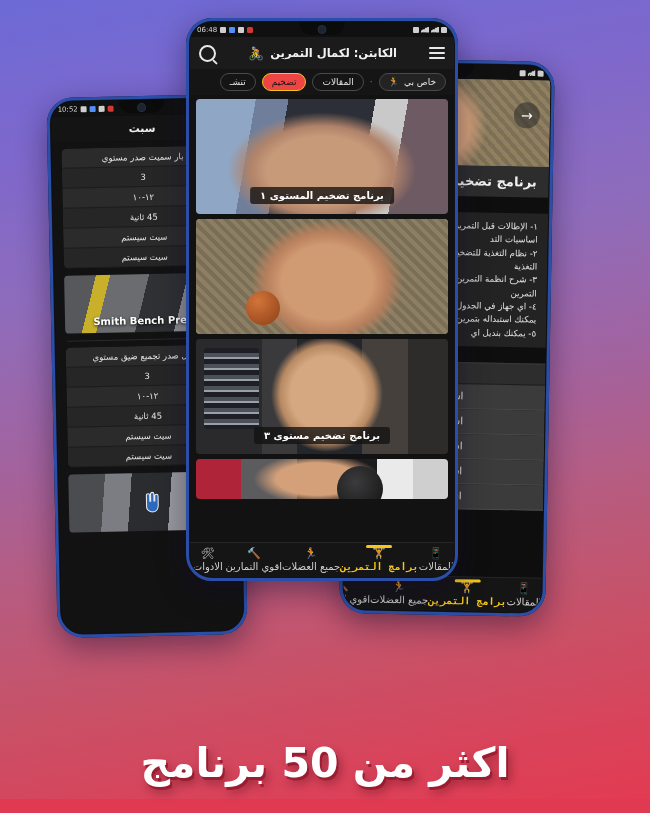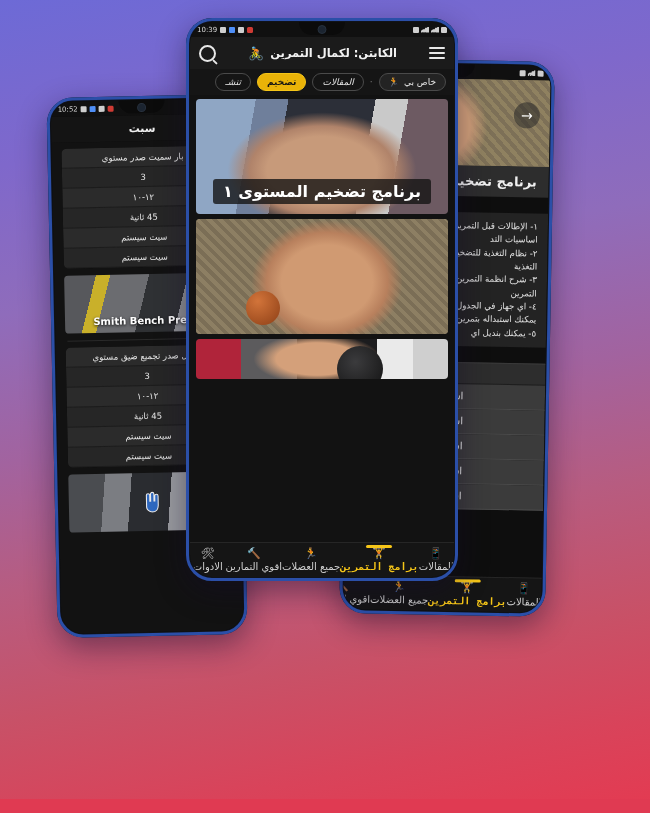--- a/index.html
+++ b/index.html
@@ -44,29 +44,29 @@
   .lens{width:13px;height:13px;border:2px solid #e8e8e8;border-radius:50%;position:relative;}
   .lens:after{content:"";position:absolute;right:-4px;bottom:-3px;width:6px;height:2px;
               background:#e8e8e8;transform:rotate(45deg);border-radius:2px;}
   .titlewrap{display:flex;align-items:center;gap:6px;direction:rtl;}
   .bikeglyph{font-size:13px;color:#f5c518;line-height:1;}
 
   .chips{height:26px;background:#151515;display:flex;align-items:center;direction:rtl;
          gap:6px;padding:0 8px;overflow:hidden;}
   .chip{border:1px solid #4a4a4a;color:#e3e3e3;font-size:9px;border-radius:12px;
         padding:3px 9px;white-space:nowrap;background:#232323;display:flex;align-items:center;gap:4px;}
-  .chip.active{background:#eab308;border-color:#f5c518;color:#141414;font-weight:700;}
-  .chip.ghost{background:transparent;font-style:italic;}
+  .chip.active{background:#ef4444;border-color:#f5c518;color:#141414;font-weight:400;}
+  .chip.ghost{background:transparent;}
   .dot-sep{color:#777;font-size:9px;}
 
   .feed{position:absolute;left:0;right:0;top:73px;bottom:34px;background:#121212;
         padding:4px 6px;box-sizing:border-box;overflow:hidden;}
   .card{position:relative;height:115px;border-radius:4px;overflow:hidden;margin-bottom:5px;background:#222;}
   .card .cap{position:absolute;left:50%;transform:translateX(-50%);bottom:10px;
-             background:rgba(18,18,18,.78);color:#fff;font-size:16px;direction:rtl;
+             background:rgba(18,18,18,.78);color:#fff;font-size:10px;direction:rtl;
              padding:3px 10px;border-radius:3px;white-space:nowrap;font-weight:600;}
   .card.partial{height:40px;margin-bottom:0;}
 
   
   .art{position:absolute;inset:0;}
   .art1{background:
      radial-gradient(ellipse 52% 70% at 50% 62%,#c79a7a 0 42%,#b0836a 55%,rgba(0,0,0,0) 72%),
      linear-gradient(100deg,#8fa6c4 0 22%,#6f7f9b 22% 34%,#2c2f38 34% 66%,#c9c9c9 66% 78%,#6d5a62 78% 100%);}
   .art2{background:
      radial-gradient(ellipse 40% 72% at 52% 55%,#d09a72 0 45%,#b8805d 60%,rgba(0,0,0,0) 75%),
@@ -278,21 +278,21 @@
       </div>
     </div>
   </div>
 
   <div class="phone" id="phone-center">
     <div class="bezel"></div>
     <div class="screen">
 
       <div class="statusbar">
         <div class="left">
-          <span>10:39</span>
+          <span>06:48</span>
           <span class="sbicon wht"></span>
           <span class="sbicon blue"></span>
           <span class="sbicon wht"></span>
           <span class="sbicon red"></span>
         </div>
         <div class="notch"></div>
         <div class="cam"></div>
         <div class="right">
           <span class="sbicon wht"></span>
           <span class="bars"></span>
@@ -332,20 +332,24 @@
       </div>
 
       <div class="feed">
         <div class="card">
           <div class="art art1"></div>
           <div class="cap">برنامج تضخيم المستوى ١</div>
         </div>
         <div class="card">
           <div class="art art2"></div>
         </div>
+        <div class="card">
+          <div class="art art3"></div>
+          <div class="cap">برنامج تضخيم مستوى ٣</div>
+        </div>
         <div class="card partial">
           <div class="art art4"></div>
         </div>
       </div>
 
       <div class="bottomnav">
         <div class="nav-item">
           <span class="ico">📱</span>
           <span class="lbl">المقالات</span>
         </div>
@@ -364,16 +368,17 @@
         <div class="nav-item">
           <span class="ico">🛠</span>
           <span class="lbl">الادوات</span>
         </div>
       </div>
 
     </div>
   </div>
 
   <div class="headline">
+    <div>اكثر من 50 برنامج</div>
   </div>
   <div class="footbar"></div>
 
 </div>
 
 </body></html>

